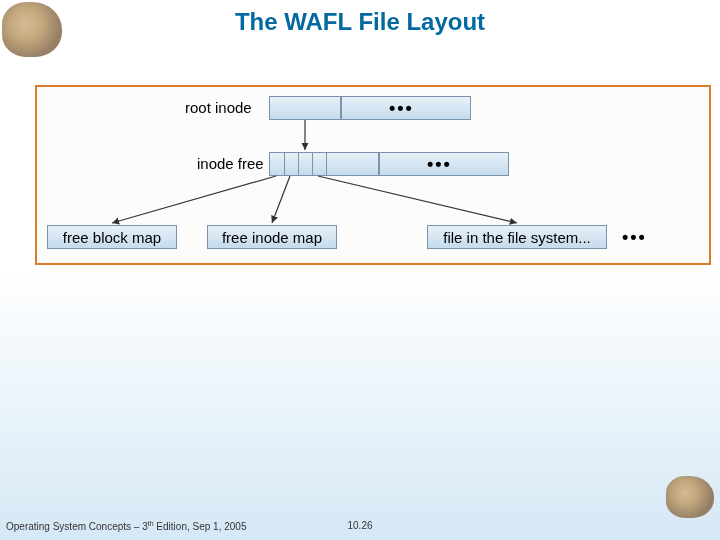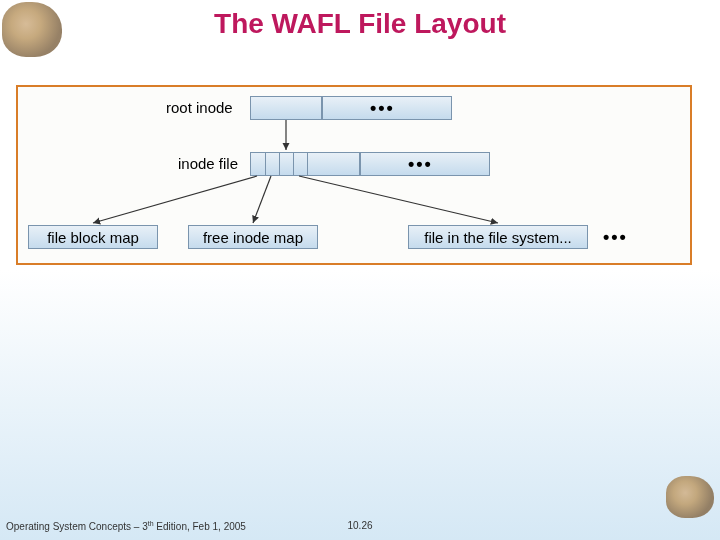--- a/index.html
+++ b/index.html
@@ -30,28 +30,28 @@
     background: radial-gradient(circle at 40% 40%, #d2b48c 0%, #c0a070 30%, #8b7355 70%);
     border-radius: 40% 50% 45% 40%;
     opacity: 0.9;
   }
   .title {
     position: absolute;
     top: 8px;
     left: 0;
     right: 0;
     text-align: center;
-    font-size: 28px;
+    font-size: 24px;
     font-weight: bold;
-    color: #be185d;
+    color: #0369a1;
   }
   .diagram {
     position: absolute;
     top: 85px;
-    left: 16px;
+    left: 35px;
     width: 676px;
     height: 180px;
     border: 2px solid #d97d28;
     background: #fcfcfa;
   }
   .lbl {
     position: absolute;
     font-size: 15px;
     color: #000;
     white-space: nowrap;
@@ -100,32 +100,32 @@
 
 <div class="title">The WAFL File Layout</div>
 
 <div class="diagram">
 
   <div class="lbl" style="top:12px; left:148px;">root inode</div>
   <div class="box" style="top:9px; left:232px; width:72px; height:24px;"></div>
   <div class="box" style="top:9px; left:304px; width:130px; height:24px;"></div>
   <div class="dots" style="top:11px; left:352px;">•••</div>
 
-  <div class="lbl" style="top:68px; left:160px;">inode file</div>
+  <div class="lbl" style="top:68px; left:160px;">inode free</div>
   <div class="box" style="top:65px; left:232px; width:110px; height:24px;">
     <div class="vline" style="left:14px; top:0; height:100%;"></div>
     <div class="vline" style="left:28px; top:0; height:100%;"></div>
     <div class="vline" style="left:42px; top:0; height:100%;"></div>
     <div class="vline" style="left:56px; top:0; height:100%;"></div>
   </div>
   <div class="box" style="top:65px; left:342px; width:130px; height:24px;"></div>
   <div class="dots" style="top:67px; left:390px;">•••</div>
 
   <div class="box" style="top:138px; left:10px; width:130px; height:24px; text-align:center; line-height:24px;">
-    <span class="lbl" style="position:static;">file block map</span>
+    <span class="lbl" style="position:static;">free block map</span>
   </div>
   <div class="box" style="top:138px; left:390px; width:180px; height:24px; text-align:center; line-height:24px;">
     <span class="lbl" style="position:static;">file in the file system...</span>
   </div>
   <div class="box" style="top:138px; left:170px; width:130px; height:24px; text-align:center; line-height:24px;">
     <span class="lbl" style="position:static;">free inode map</span>
   </div>
   <div class="dots" style="top:140px; left:585px;">•••</div>
 
   <svg class="arrows">
@@ -141,16 +141,16 @@
     <line x1="253" y1="89" x2="235" y2="136" stroke="#333" stroke-width="1.2" marker-end="url(#ah)"></line>
     <line x1="281" y1="89" x2="480" y2="136" stroke="#333" stroke-width="1.2" marker-end="url(#ah)"></line>
   </svg>
 
 </div>
 
 <div class="logo-br"></div>
 
 <div class="footer">
   <span class="fl">
-    <span>Operating System Concepts – 3</span><span class="sup">th</span><span> Edition, Feb 1, 2005</span>
+    <span>Operating System Concepts – 3</span><span class="sup">th</span><span> Edition, Sep 1, 2005</span>
   </span>
   <span class="fc">10.26</span>
 </div>
 
 </body></html>

